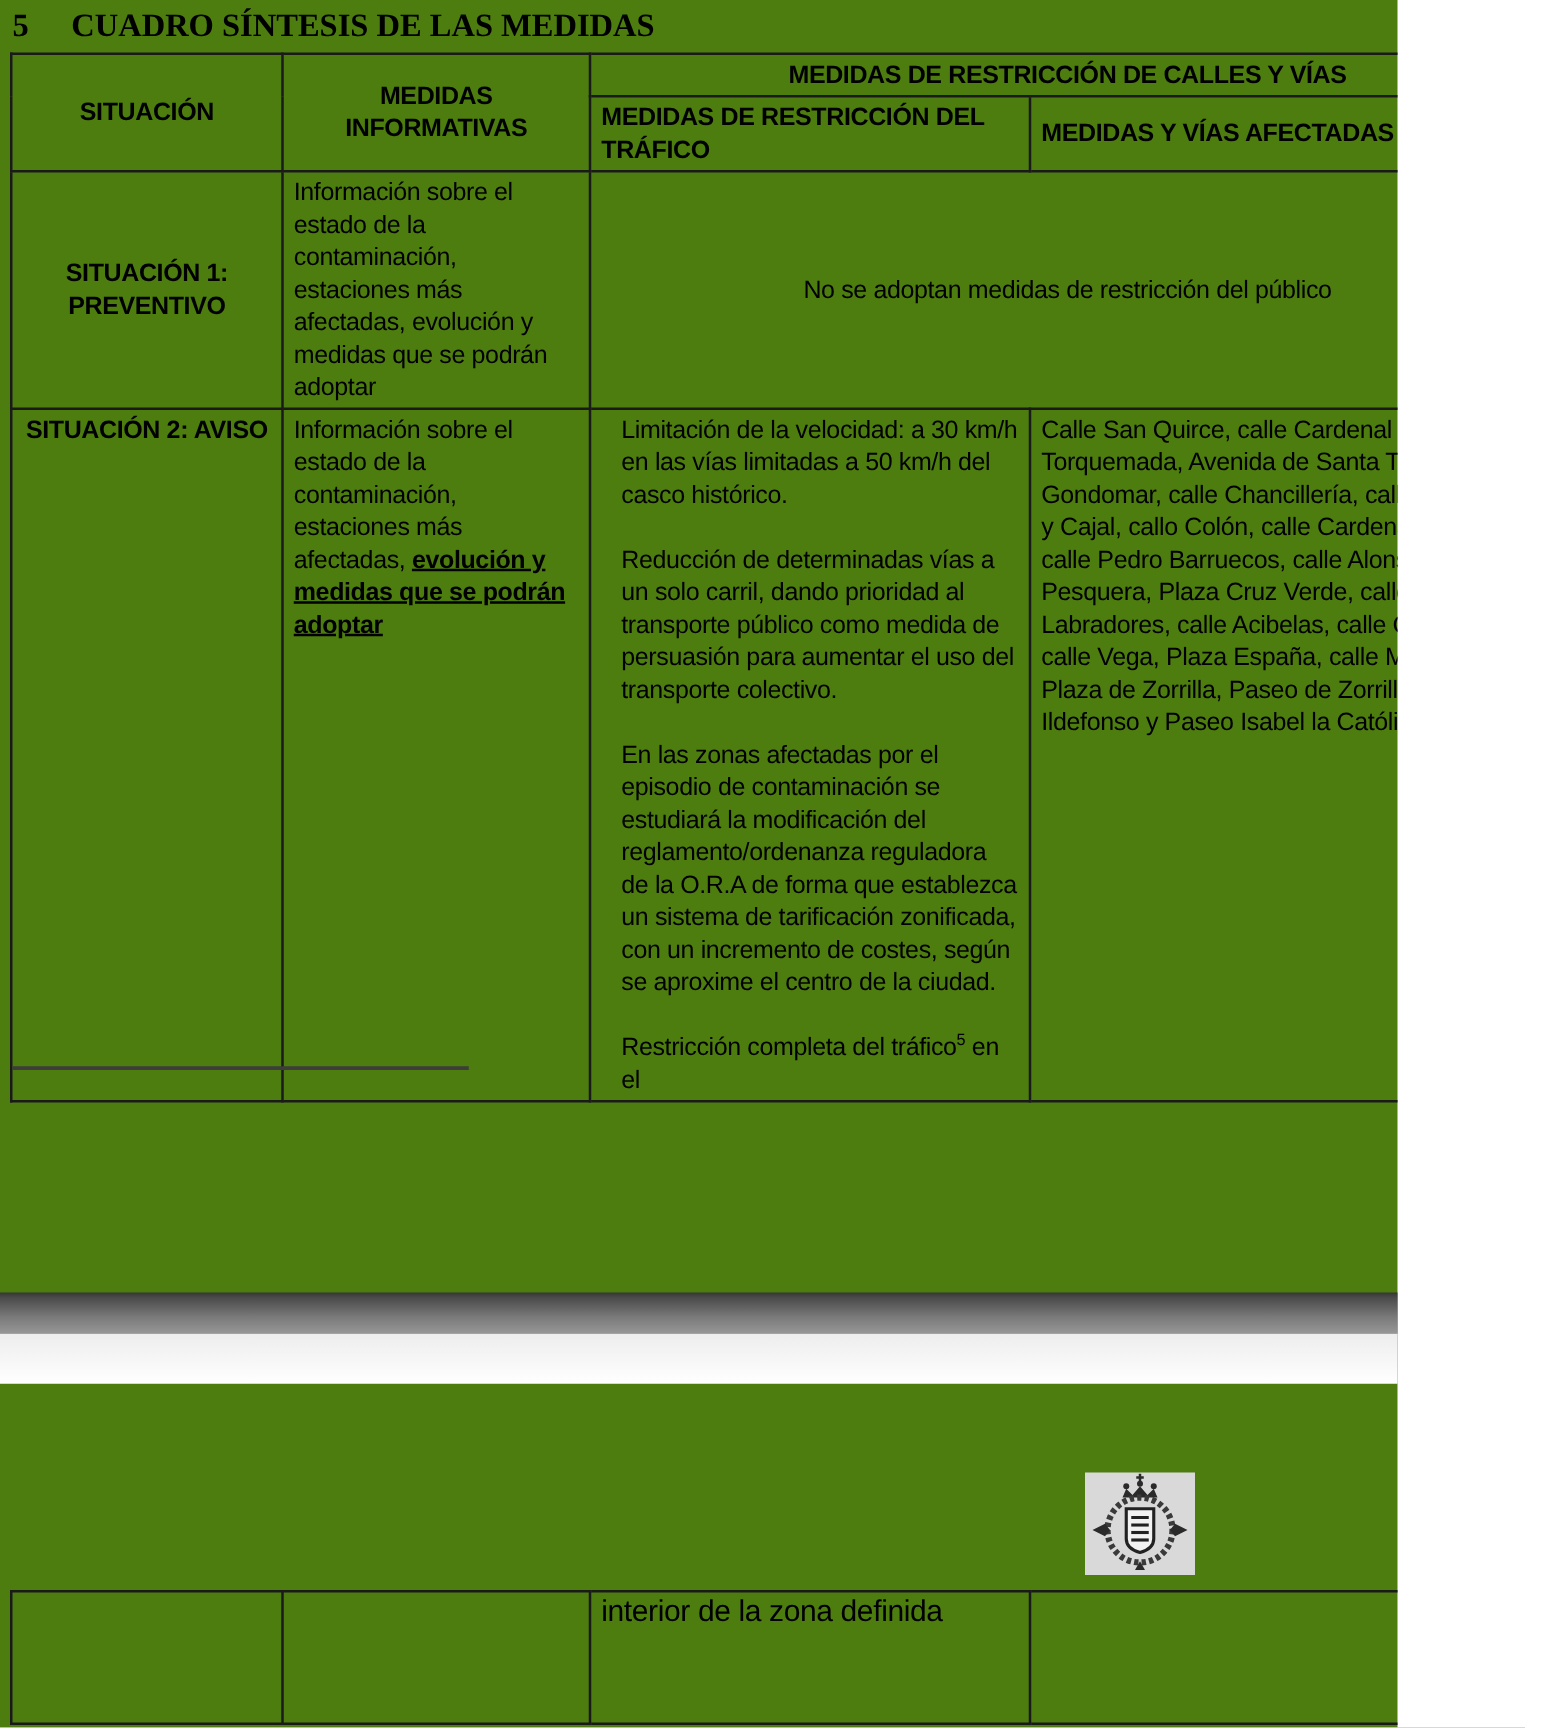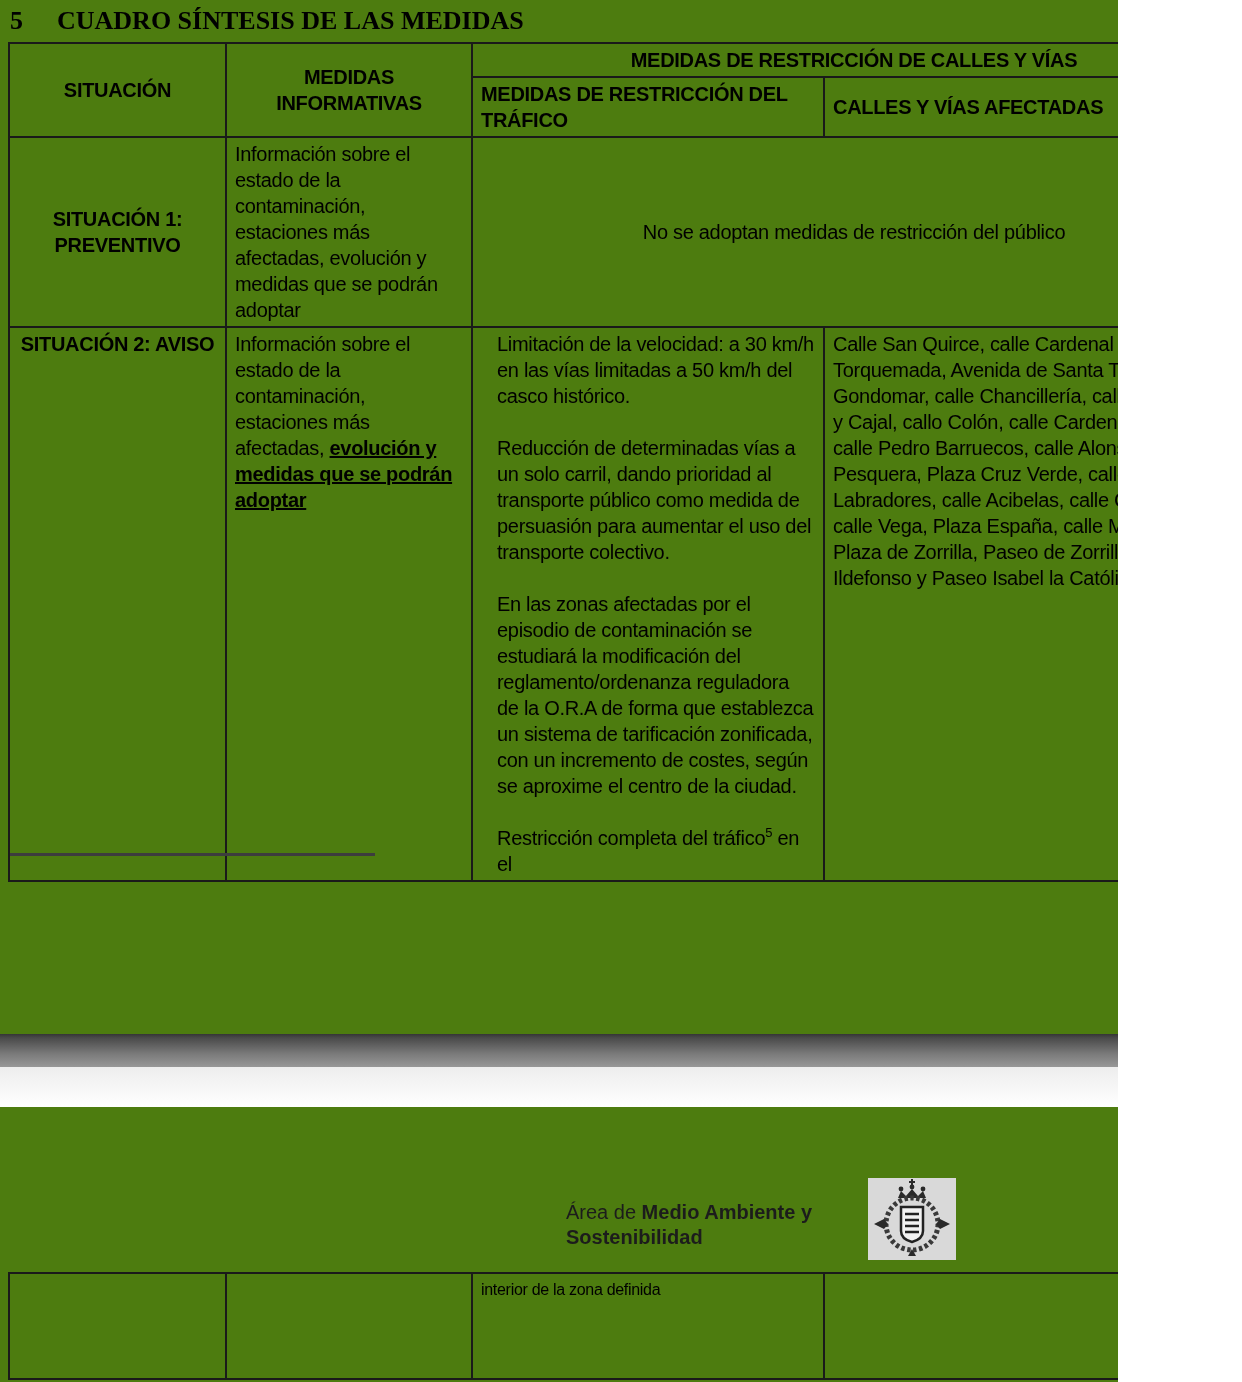--- a/index.html
+++ b/index.html
@@ -80,21 +80,21 @@
     width:88px;height:82px;background:#d9d9d9;
   }
   
   table.cont{
     position:absolute;left:8px;top:1272px;
     width:1227px;height:108px;
     border-collapse:collapse;table-layout:fixed;
   }
   table.cont td{
     border:2px solid #1a1a1a;
-    font-size:16px;line-height:26px;letter-spacing:-0.3px;
+    font-size:24px;line-height:26px;letter-spacing:-0.3px;
     padding:3px 8px;vertical-align:top;
   }
   td.cont-text{padding-top:34px;}
 </style>
 </head>
 <body>
 
 <div class="page">
 
   <div class="doc-title">
@@ -109,21 +109,21 @@
         <col style="width:412px">
     </colgroup>
     <tbody>
         <tr class="hrow1">
       <th class="hdr" rowspan="2">SITUACIÓN</th>
       <th class="hdr" rowspan="2">MEDIDAS INFORMATIVAS</th>
       <th class="hdr" colspan="2">MEDIDAS DE RESTRICCIÓN DE CALLES Y VÍAS</th>
     </tr>
     <tr class="hrow2">
       <th class="hdr-sub">MEDIDAS DE RESTRICCIÓN DEL TRÁFICO</th>
-      <th class="hdr-sub">CALLES Y VÍAS AFECTADAS</th>
+      <th class="hdr-sub">MEDIDAS Y VÍAS AFECTADAS</th>
     </tr>
     <tr class="row1">
       <td class="cell-sit v-mid">SITUACIÓN 1: PREVENTIVO</td>
       <td class="v-top">Información sobre el estado de la contaminación, estaciones más afectadas, evolución y medidas que se podrán adoptar</td>
       <td class="merged-none" colspan="2">No se adoptan medidas de restricción del público</td>
     </tr>
     <tr class="row2">
       <td class="cell-sit v-top">SITUACIÓN 2: AVISO</td>
       <td class="v-top">
         <span>Información sobre el estado de la contaminación, estaciones más afectadas, </span><span class="bold-underline">evolución y medidas que se podrán adoptar</span>
@@ -137,23 +137,20 @@
       <td class="v-top">Calle San Quirce, calle Cardenal Torquemada, Avenida de Santa Teresa, calle Gondomar, calle Chancillería, calle e Ramón y Cajal, callo Colón, calle Cardenal Mendoza, calle Pedro Barruecos, calle Alonso Pesquera, Plaza Cruz Verde, calle Labradores, calle Acibelas, calle Cadena, calle Vega, Plaza España, calle Miguel Íscar, Plaza de Zorrilla, Paseo de Zorrilla, calle San Ildefonso y Paseo Isabel la Católica.</td>
     </tr>
   </tbody>
     </table>
 
   <div class="footnote-rule"></div>
 
   <div class="sep-bar"></div>
   <div class="sep-shadow"></div>
 
-  <div class="dept-line">
-    <span>Área de </span><b>Medio Ambiente y Sostenibilidad</b>
-  </div>
   <div class="logo-box">
     <svg width="88" height="82" viewBox="0 0 88 82" xmlns="http://www.w3.org/2000/svg">
 
       <line x1="44" y1="1" x2="44" y2="7" stroke="#2a2a2a" stroke-width="2"></line>
       <line x1="41" y1="4" x2="47" y2="4" stroke="#2a2a2a" stroke-width="2"></line>
       <circle cx="33" cy="11" r="2.4" fill="#2a2a2a"></circle>
       <circle cx="44" cy="9" r="2.4" fill="#2a2a2a"></circle>
       <circle cx="55" cy="11" r="2.4" fill="#2a2a2a"></circle>
       <path d="M30 20 L33 13 L38 18 L44 11 L50 18 L55 13 L58 20 Z" fill="#2a2a2a"></path>
 

